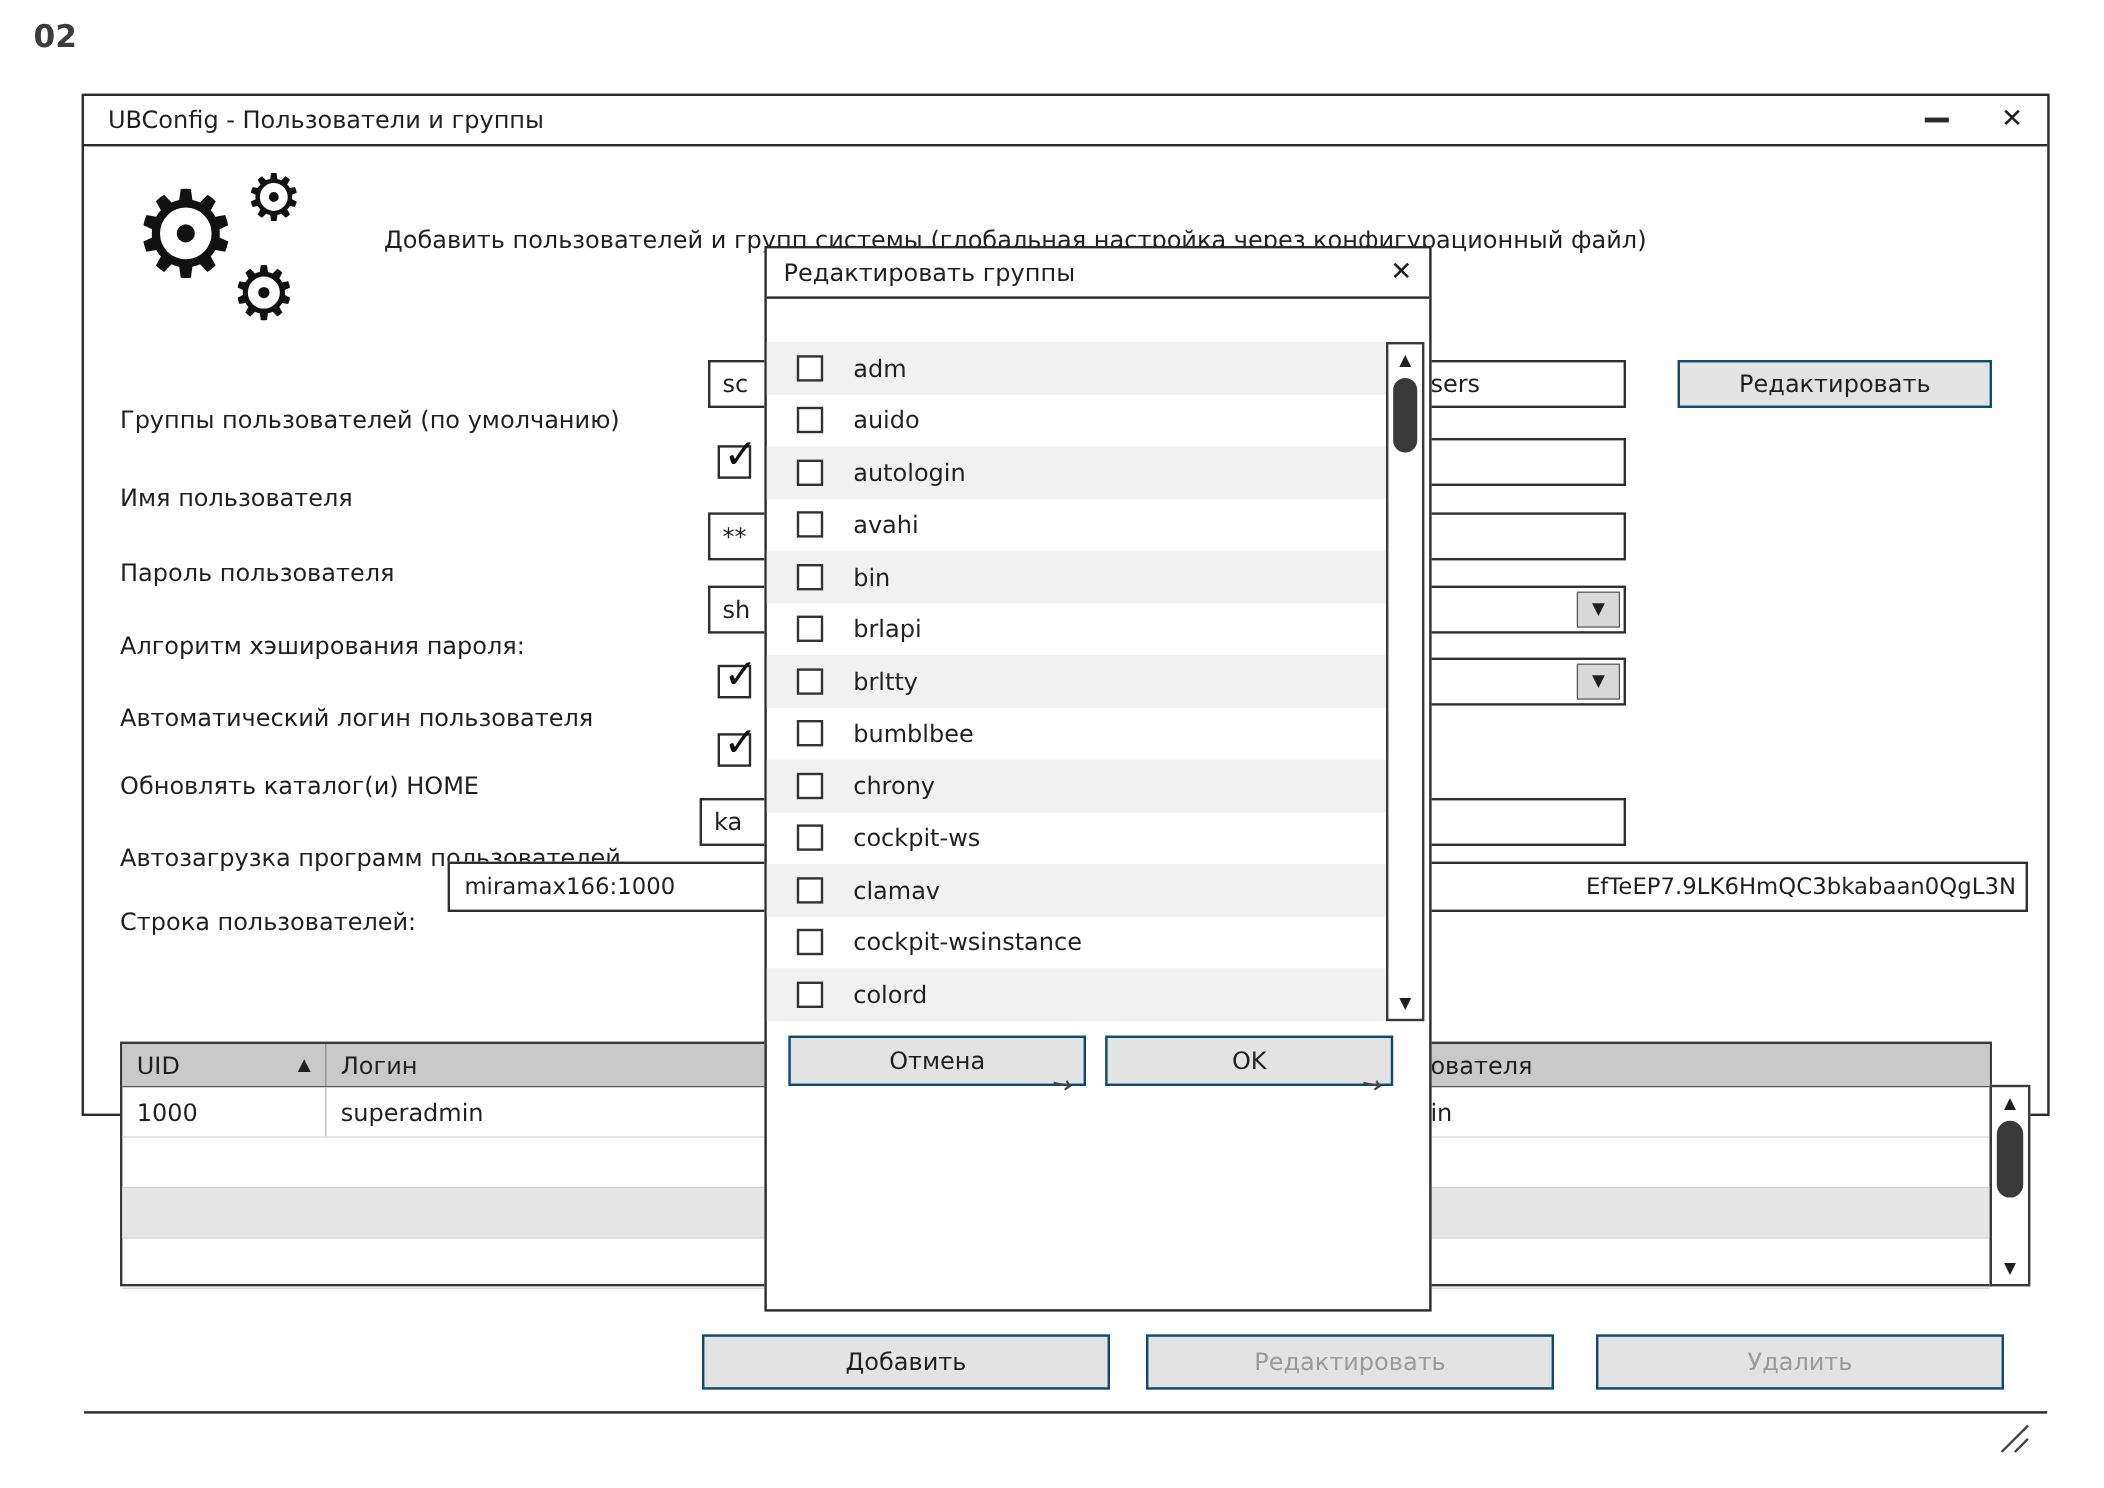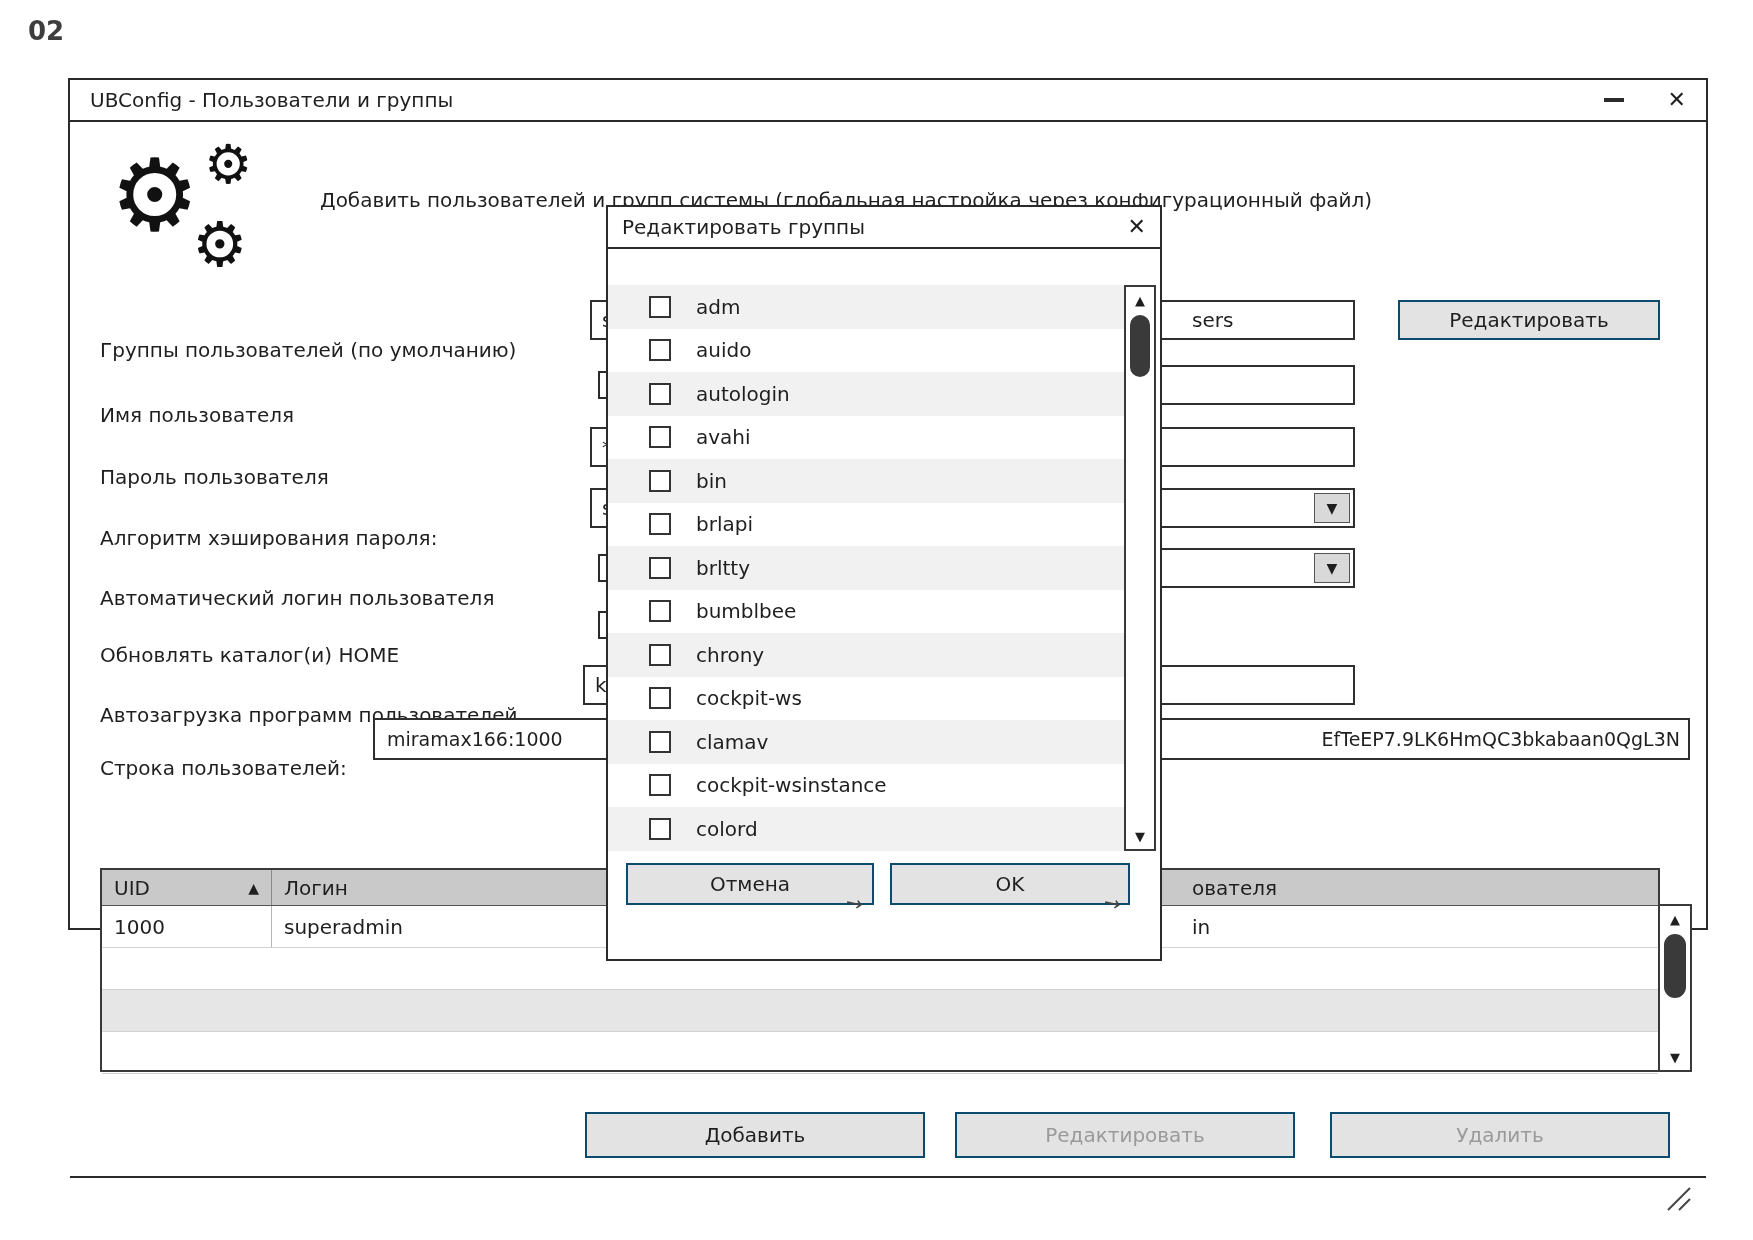--- a/index.html
+++ b/index.html
@@ -52,27 +52,27 @@
 
   
   .sbar { position:absolute; width:34px; border:2px solid #3a3a3a; background:#fff; }
   .sbar .up, .sbar .dn { position:absolute; left:0; right:0; height:26px; display:flex; align-items:center; justify-content:center; font-size:13px; cursor:pointer; }
   .sbar .up { top:0; } .sbar .dn { bottom:0; }
   .sbar .thumb { position:absolute; left:4px; right:4px; border-radius:12px; background:#3a3a3a; cursor:grab; }
 
   .statusline { position:absolute; left:0; right:0; top:1096px; border-top:2px solid #2b2b2b; }
 
   
-  .dialog { position:absolute; left:606px; top:205px; width:556px; height:756px; border:2px solid #2b2b2b; background:#fff; z-index:10; }
+  .dialog { position:absolute; left:637px; top:205px; width:556px; height:888px; border:2px solid #2b2b2b; background:#fff; z-index:10; }
   .dtitle { position:absolute; left:0; top:0; right:0; height:42px; border-bottom:2px solid #2b2b2b; display:flex; align-items:center; padding:0 14px; font-size:20px; }
   .dhead { position:absolute; left:0; top:42px; width:516px; height:36px; background:#c6c6c6; border-bottom:1.5px solid #555; display:flex; font-size:20px; }
   .dhead .dc1 { width:72px; border-right:1.5px solid #7d7d7d; }
   .dhead .dc2 { flex:1; display:flex; align-items:center; padding:0 16px; }
   .dlist { position:absolute; left:0; top:78px; width:516px; }
-  .g-row { display:flex; align-items:center; height:43.5px; font-size:20px; cursor:pointer;padding-left:16px; }
+  .g-row { display:flex; align-items:center; height:43.5px; font-size:20px; cursor:pointer; }
   .g-row:nth-child(odd) { background:#f1f1f1; }
   .g-cb { width:72px; display:flex; align-items:center; justify-content:center; }
   .g-cb .sq { width:22px; height:22px; border:2px solid #333; background:#fff; cursor:pointer; }
   .link-arrow { position:absolute; font-size:20px; color:#444; transform:rotate(12deg); }
 </style>
 </head>
 <body>
 
 <div class="stage">
 

